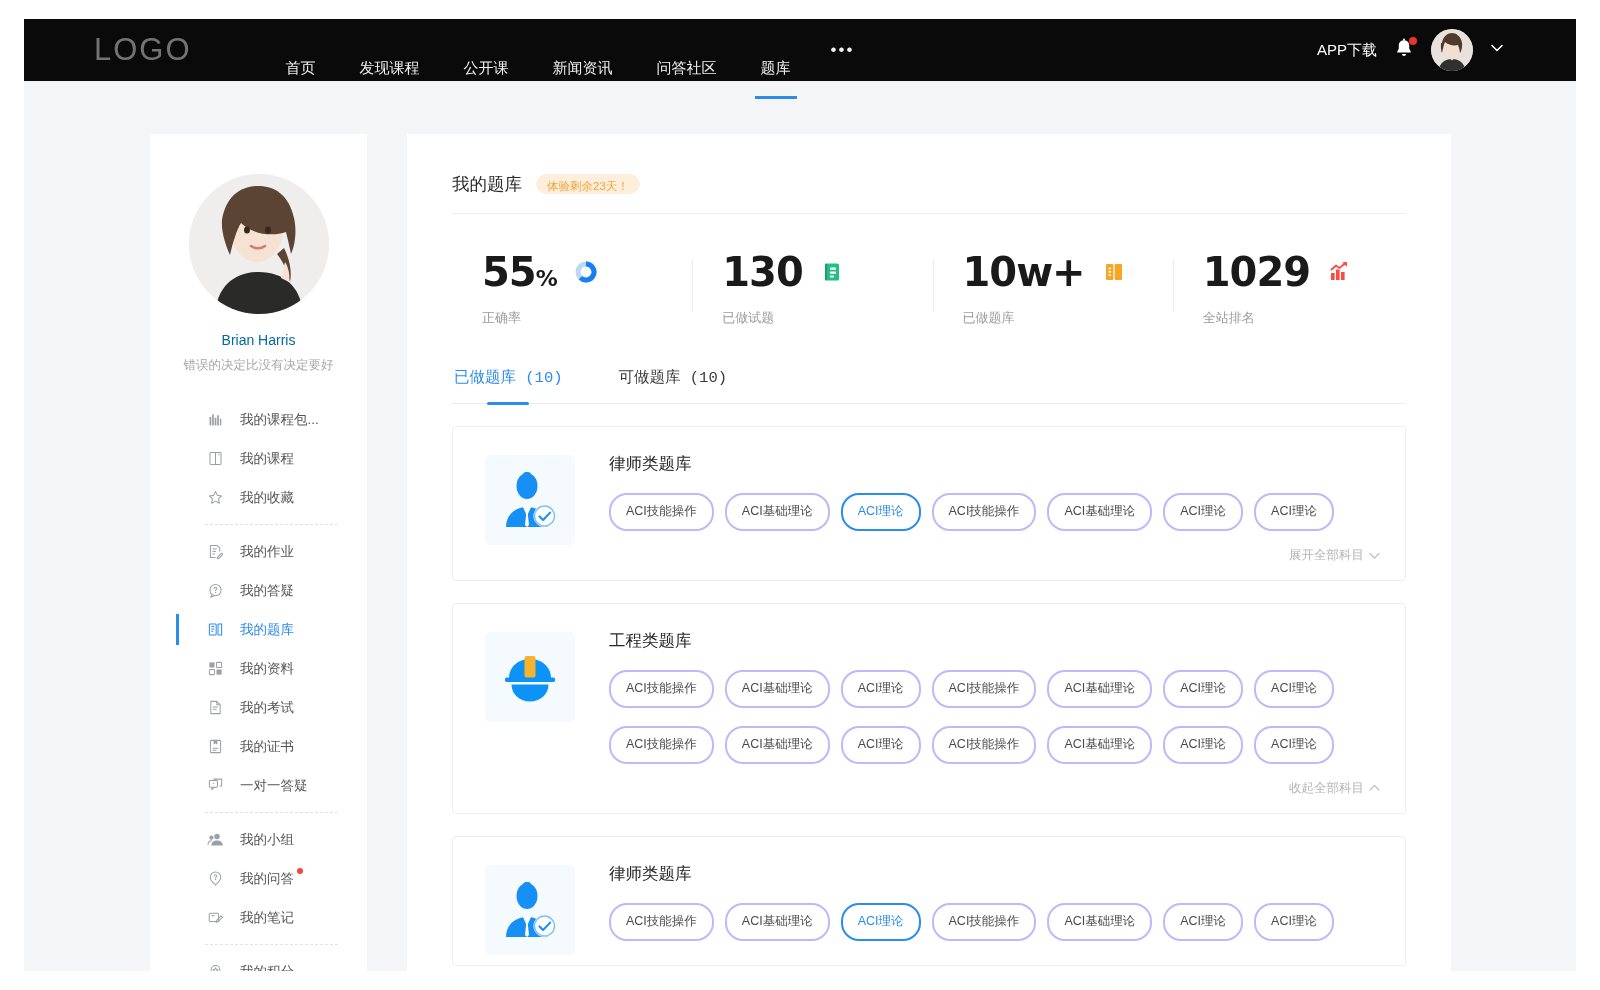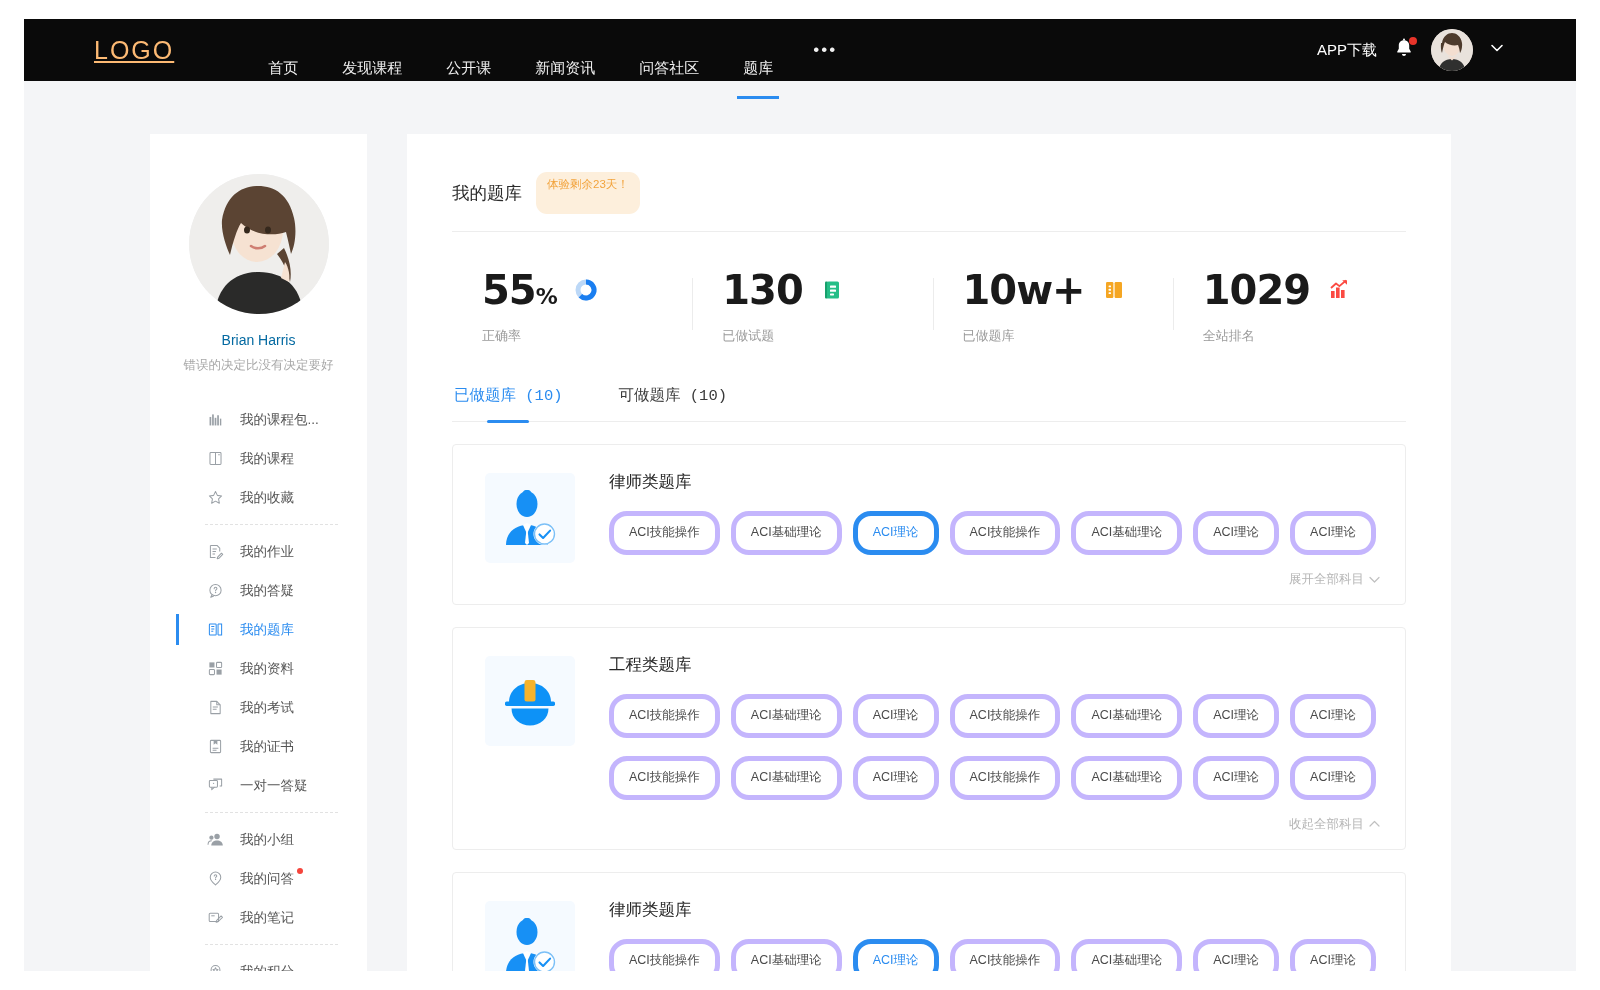--- a/index.html
+++ b/index.html
@@ -19,25 +19,24 @@
 
   
   .header {
     position: absolute; left: 0; top: 0;
     width: 1552px; height: 62px;
     background: #0a0a0a;
     display: flex; align-items: center;
   }
   .logo {
     margin-left: 70px;
-    color: #fdba74;
-    font-size: 25px;
+    color: #737373;
+    font-size: 31px;
     letter-spacing: 2px;
     font-weight: 300;
-    text-decoration: underline;
   }
   .nav {
     display: flex; align-items: center;
     margin-left: 72px; height: 62px; margin-top: 36px;
   }
   .nav-item {
     position: relative;
     color: #f0f0f0;
     font-size: 15px;
     padding: 0 22px;
@@ -134,21 +133,21 @@
   .main-head {
     display: flex; align-items: center;
     padding-top: 38px; padding-bottom: 17px;
     border-bottom: 1px solid #ededed;
   }
   .main-title { font-size: 17.5px; color: #2b2b2b; }
   .trial-badge {
     margin-left: 14px;
     background: #fdefdc; color: #f2a33c;
     font-size: 11.5px;
-    padding: 5px 11px 22px; border-radius: 11px;
+    padding: 5px 11px 0; border-radius: 11px;
     white-space: nowrap;
   }
 
   .stats {
     display: flex; align-items: stretch;
     padding-top: 38px; padding-bottom: 18px; gap: 7px;
   }
   .stat {
     flex: 1; position: relative;
     padding-left: 30px;
@@ -199,21 +198,21 @@
     background: #f5faff;
     border-radius: 5px;
     flex: 0 0 auto;
     display: flex; align-items: center; justify-content: center;
     margin-top: 6px;
   }
   .card-body { flex: 1; padding-left: 34px; min-width: 0; }
   .card-title { font-size: 16.5px; color: #262626; margin-top: 4px; }
   .tag-row { display: flex; gap: 11px; margin-top: 18px; flex-wrap: nowrap; }
   .tag {
-    border: 5px solid #c4b5fd;
+    border: 2px solid #c4b5fd;
     border-radius: 18px;
     padding: 8px 15px 9px;
     font-size: 12.5px; color: #4a4a4a;
     white-space: nowrap; cursor: pointer;
     background: #fff;
   }
   .tag.sel { border-color: #2b8cf0; color: #2b8cf0; }
   .card-foot {
     display: flex; justify-content: flex-end;
     margin-top: 16px; padding-bottom: 6px;

